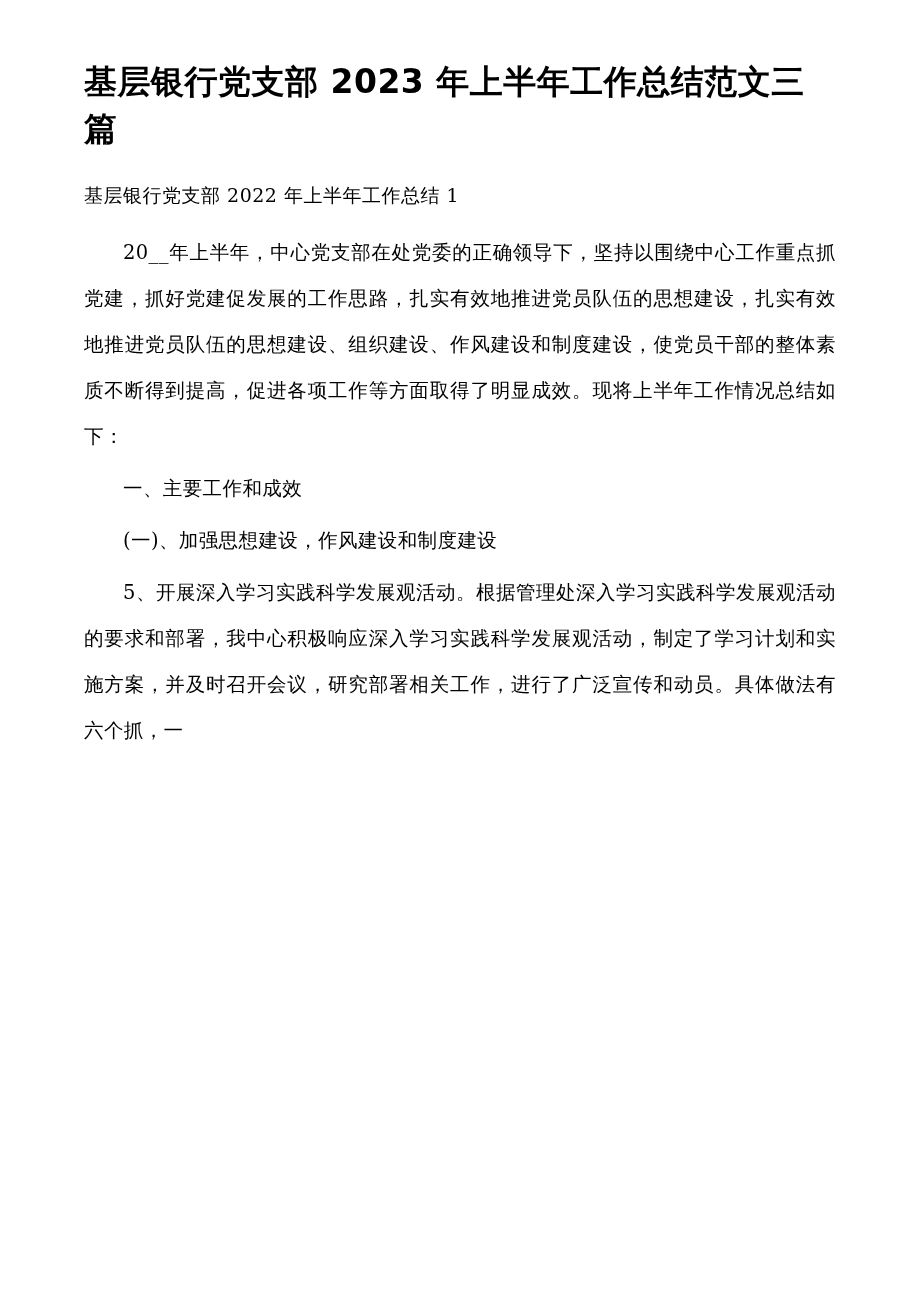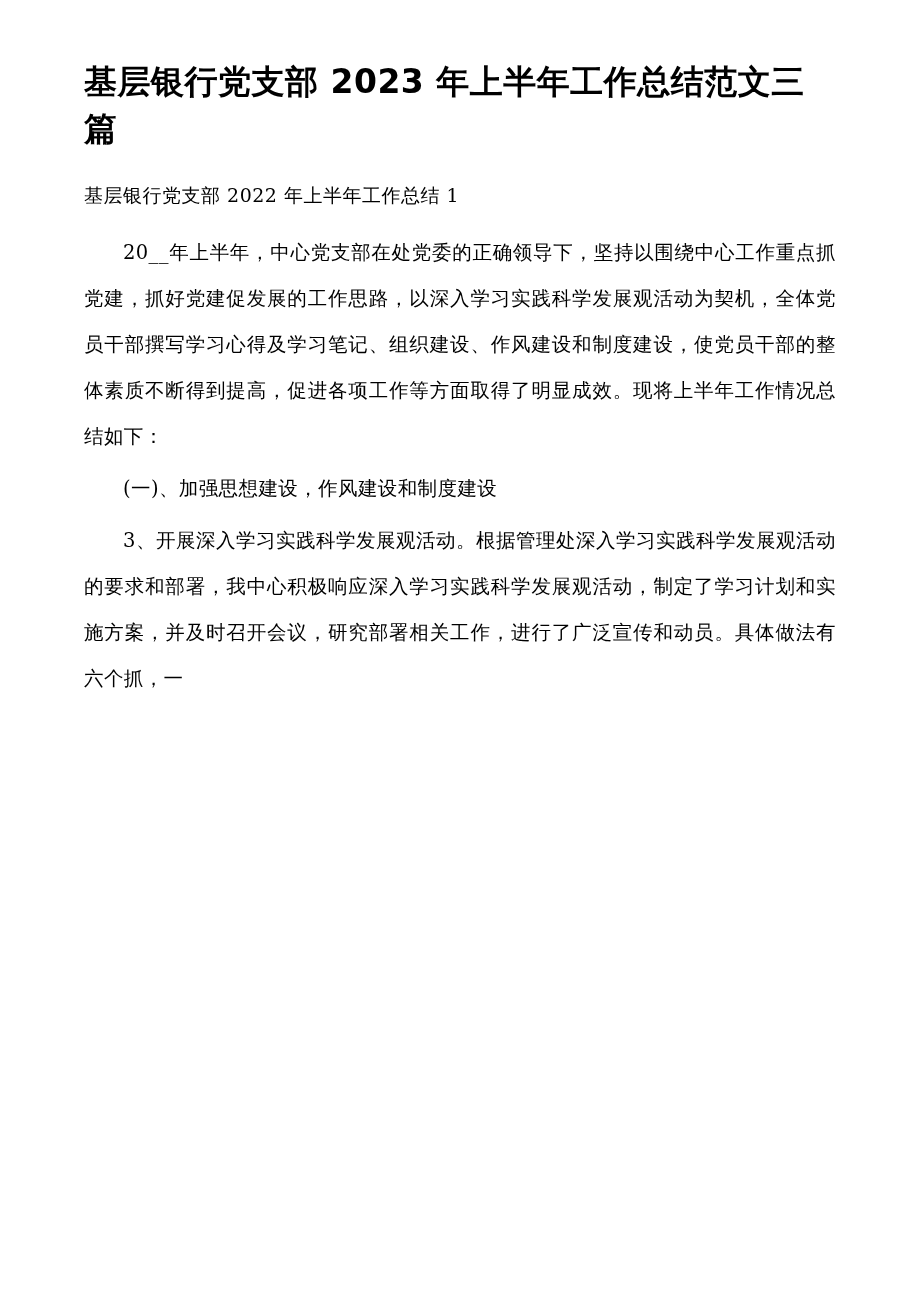--- a/index.html
+++ b/index.html
@@ -50,21 +50,22 @@
 </style>
 </head>
 <body>
 
 <div class="page">
 
   <h1 class="doc-title">基层银行党支部 2023 年上半年工作总结范文三篇</h1>
 
   <p class="subtitle">基层银行党支部 2022 年上半年工作总结 1</p>
 
-  <p class="para">20__年上半年，中心党支部在处党委的正确领导下，坚持以围绕中心工作重点抓党建，抓好党建促发展的工作思路，以深入学习实践科学发展观活动为契机，全体党员干部撰写学习心得及学习笔记、组织建设、作风建设和制度建设，使党员干部的整体素质不断得到提高，促进各项工作等方面取得了明显成效。现将上半年工作情况总结如下：</p>
+  <p class="para">20__年上半年，中心党支部在处党委的正确领导下，坚持以围绕中心工作重点抓党建，抓好党建促发展的工作思路，扎实有效地推进党员队伍的思想建设，扎实有效地推进党员队伍的思想建设、组织建设、作风建设和制度建设，使党员干部的整体素质不断得到提高，促进各项工作等方面取得了明显成效。现将上半年工作情况总结如下：</p>
 
+  <p class="para">一、主要工作和成效</p>
 
   <p class="para">(一)、加强思想建设，作风建设和制度建设</p>
 
 
-  <p class="para">3、开展深入学习实践科学发展观活动。根据管理处深入学习实践科学发展观活动的要求和部署，我中心积极响应深入学习实践科学发展观活动，制定了学习计划和实施方案，并及时召开会议，研究部署相关工作，进行了广泛宣传和动员。具体做法有六个抓，一</p>
+  <p class="para">5、开展深入学习实践科学发展观活动。根据管理处深入学习实践科学发展观活动的要求和部署，我中心积极响应深入学习实践科学发展观活动，制定了学习计划和实施方案，并及时召开会议，研究部署相关工作，进行了广泛宣传和动员。具体做法有六个抓，一</p>
 
 </div>
 
 </body></html>

